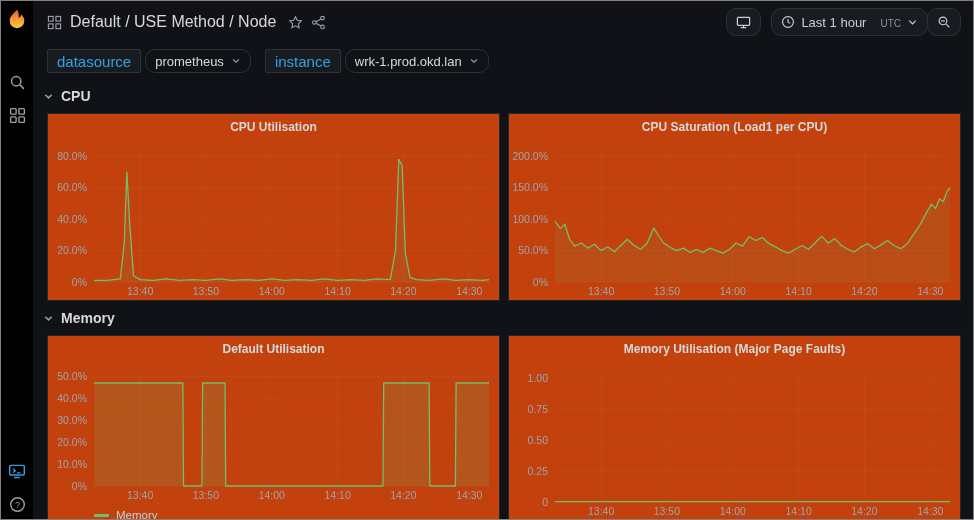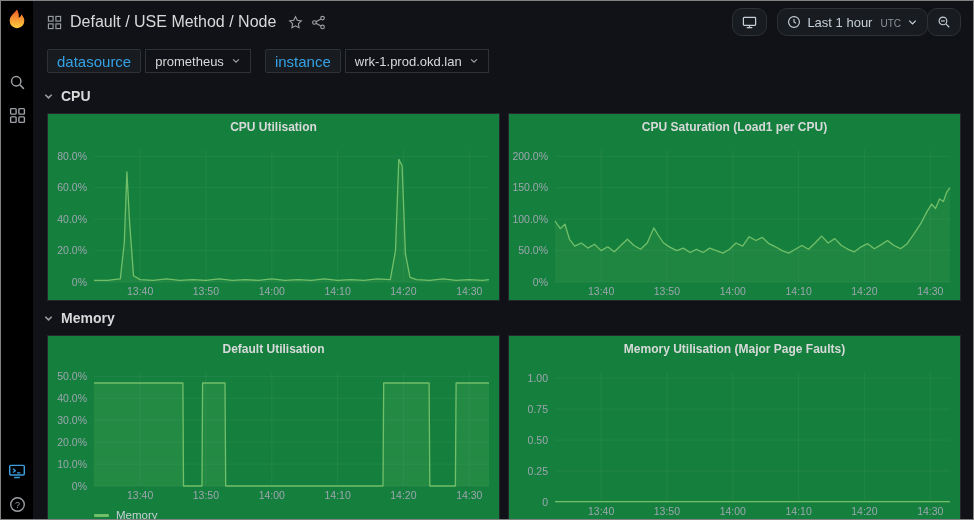--- a/index.html
+++ b/index.html
@@ -19,33 +19,33 @@
   .crumb-icon { color: #9da0a5; display: flex; }
   .crumb { color: #d8d9da; font-size: 16px; margin-right: 4px; white-space: nowrap; }
   .nav-ico { color: #9da0a5; display: flex; cursor: pointer; }
   .nav-right { margin-left: auto; display: flex; align-items: center; gap: 10px; }
   .group { display: flex; }
   .btn { height: 28px; display: flex; align-items: center; gap: 6px; padding: 0 9px; background: #181b1f; border: 1px solid #2c3235; color: #c7d0d9; font-size: 13px; border-radius: 10px; cursor: pointer; white-space: nowrap; }
   .group .btn + .btn { margin-left: -1px; }
   .btn .ico { display: flex; color: #c7d0d9; }
   .btn.blue { color: #35a6e8; border-color: #2470b3; }
   .btn.blue .ico { color: #35a6e8; }
-  .tz { font-size: 10px; color: #8d939a; margin-left: 2px; margin-top: 2px; }
+  .tz { font-size: 10px; color: #8d939a; margin-left: 8px; margin-top: 2px; }
 
   .submenu { height: 36px; flex: none; display: flex; align-items: center; gap: 14px; padding: 0 14px; }
   .var { display: flex; align-items: stretch; height: 24px; }
   .var-label { color: #33a2e5; font-size: 15px; font-weight: 500; padding: 0 9px; display: flex; align-items: center; background: #181b1f; border: 1px solid #2c3235; border-radius: 2px; margin-right: 4px; cursor: default; }
-  .var-value { color: #d8d9da; font-size: 13px; padding: 0 9px; display: flex; align-items: center; gap: 7px; background: #111217; border: 1px solid #2c3235; border-radius: 0; cursor: pointer; }
+  .var-value { color: #d8d9da; font-size: 13px; padding: 0 9px; display: flex; align-items: center; gap: 7px; background: #111217; border: 1px solid #2c3235; border-radius: 10px; cursor: pointer; }
   .var-value .ico { color: #9da0a5; display: flex; }
 
   .row-header { height: 34px; flex: none; display: flex; align-items: center; gap: 7px; padding: 0 10px; color: #d8d9da; font-size: 14px; font-weight: 700; cursor: pointer; }
   .row-header .ico { color: #9da0a5; display: flex; }
 
   .panels-row { display: flex; gap: 8px; padding: 0 12px 0 14px; flex: none; }
-  .panel { flex: 1; min-width: 0; background: #15803d; border: 1px solid #25272c; display: flex; flex-direction: column; }
+  .panel { flex: 1; min-width: 0; background: #c2410c; border: 1px solid #25272c; display: flex; flex-direction: column; }
   .row1 .panel { height: 188px; }
   .row2 .panel { height: 236px; }
   .panel-title { height: 26px; flex: none; display: flex; align-items: center; justify-content: center; font-size: 12px; font-weight: 700; color: #d8d9da; cursor: pointer; }
   .chart { flex: 1; min-height: 0; }
   .chart.fixed-l { flex: none; height: 142px; }
   .chart.fixed-r { flex: none; height: 158px; }
   .legend { height: 22px; flex: none; display: flex; align-items: center; gap: 7px; padding-left: 46px; font-size: 11.5px; color: #c7d0d9; }
   .legend .swatch { width: 15px; height: 3px; border-radius: 1px; }
   .legend .legend-label { cursor: pointer; }
 </style>

